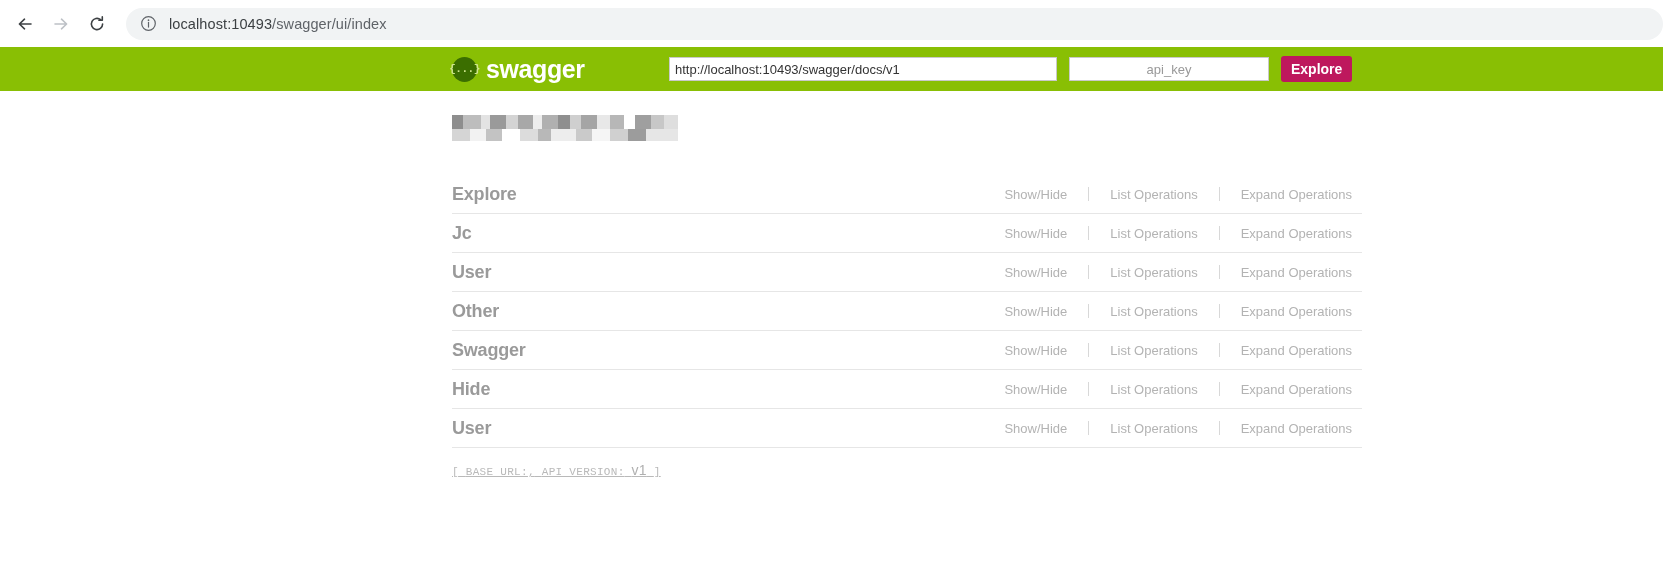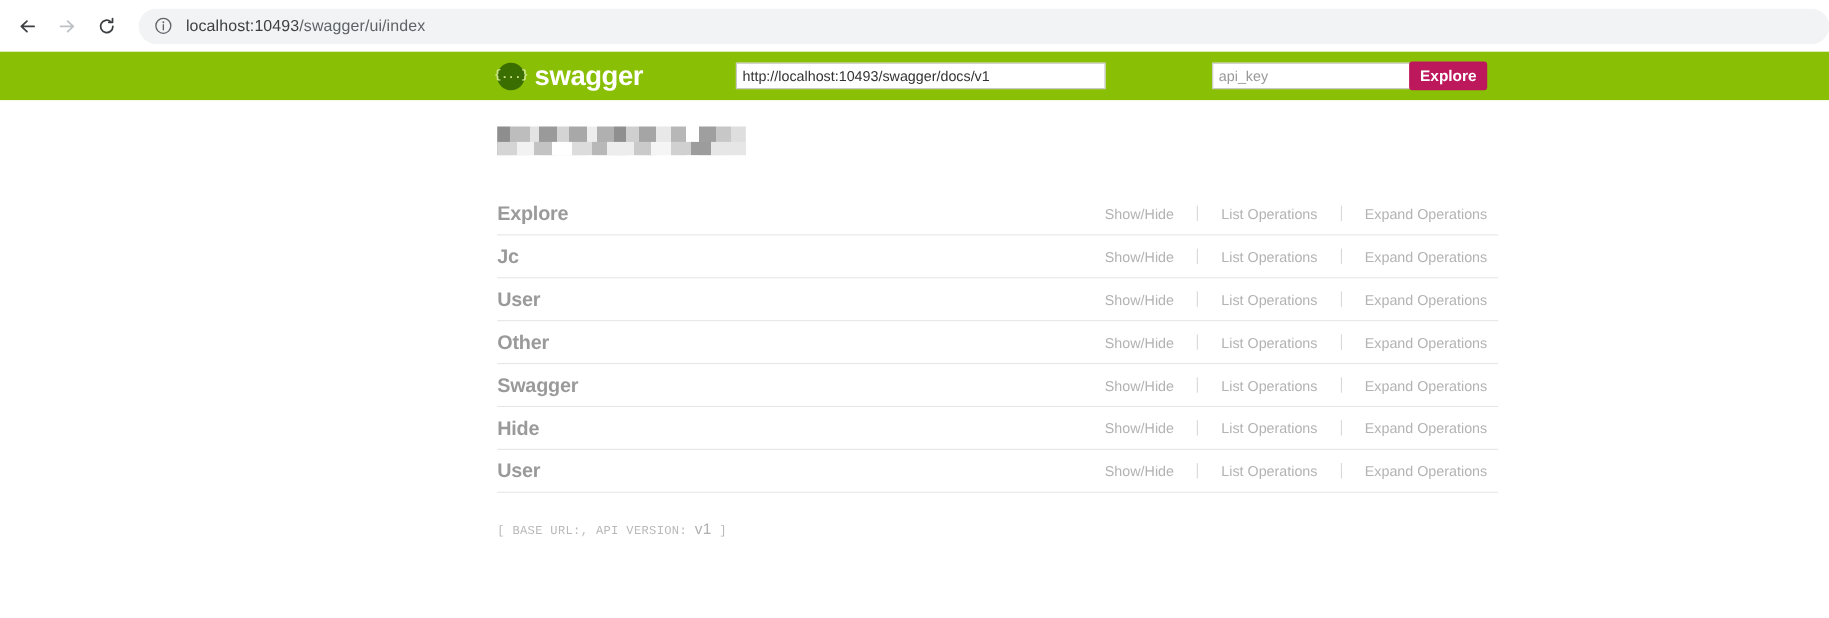--- a/index.html
+++ b/index.html
@@ -110,22 +110,22 @@
     border: 1px solid #c9c9c9;
     box-sizing: border-box;
     font-family: "Liberation Sans", sans-serif;
     font-size: 13px;
     color: #333333;
     padding: 0 5px;
     outline: none;
     border-radius: 0;
   }
   .hdr-input::placeholder { color: #999999; }
-  #input-url { left: 669px; width: 336px; }
-  #input-apikey { left: 1102px; width: 200px; }
+  #input-url { left: 669px; width: 388px; }
+  #input-apikey { left: 1069px; width: 200px; text-align: center; }
   .explore-btn {
     position: absolute;
     left: 1281px;
     height: 26px;
     background: #be185d;
     color: #ffffff;
     font-size: 14px;
     font-weight: bold;
     border: none;
     border-radius: 3px;
@@ -197,25 +197,26 @@
     cursor: pointer;
     padding: 0 10px;
   }
   .op-sep {
     width: 1px;
     height: 14px;
     background: #d8d8d8;
     display: inline-block;
   }
   .footer-info {
-    margin-top: 24px;
+    margin-top: 14px;
     font-size: 11px;
     color: #b9b9b9;
     font-family: "Liberation Mono", monospace;
     letter-spacing: 0.3px;
+    text-decoration: underline;
   }
   .footer-info .ver {
     font-size: 14px;
     font-family: "Liberation Sans", sans-serif;
     color: #b0b0b0;
   }
 </style>
 </head>
 <body>
 

